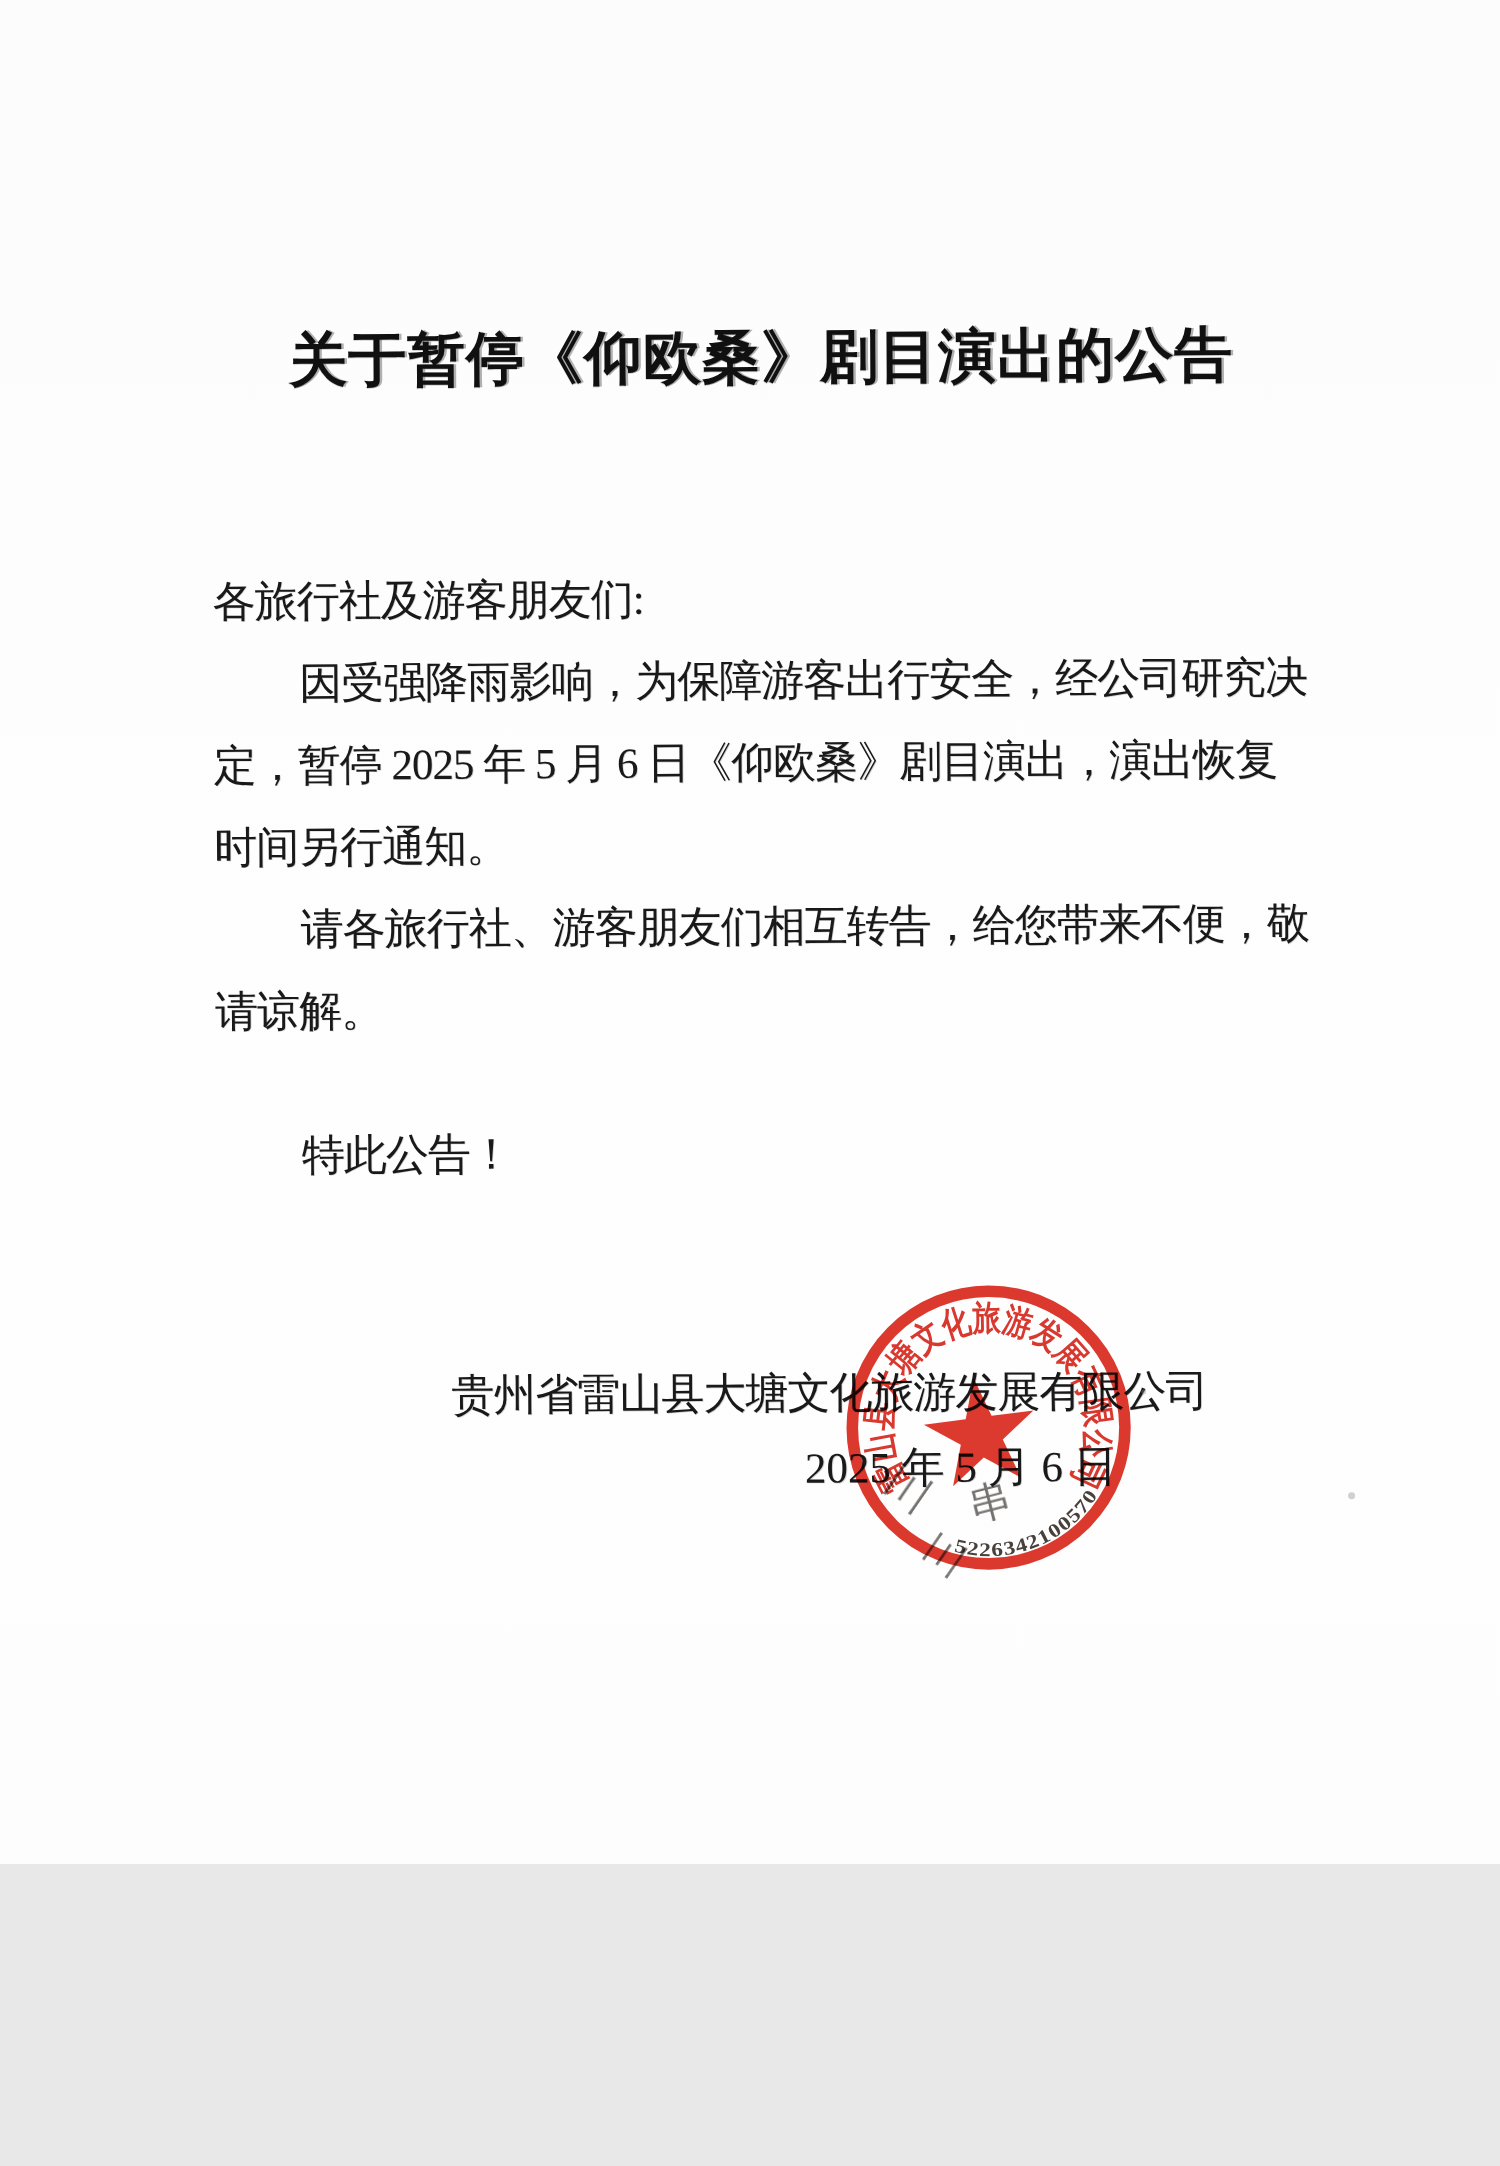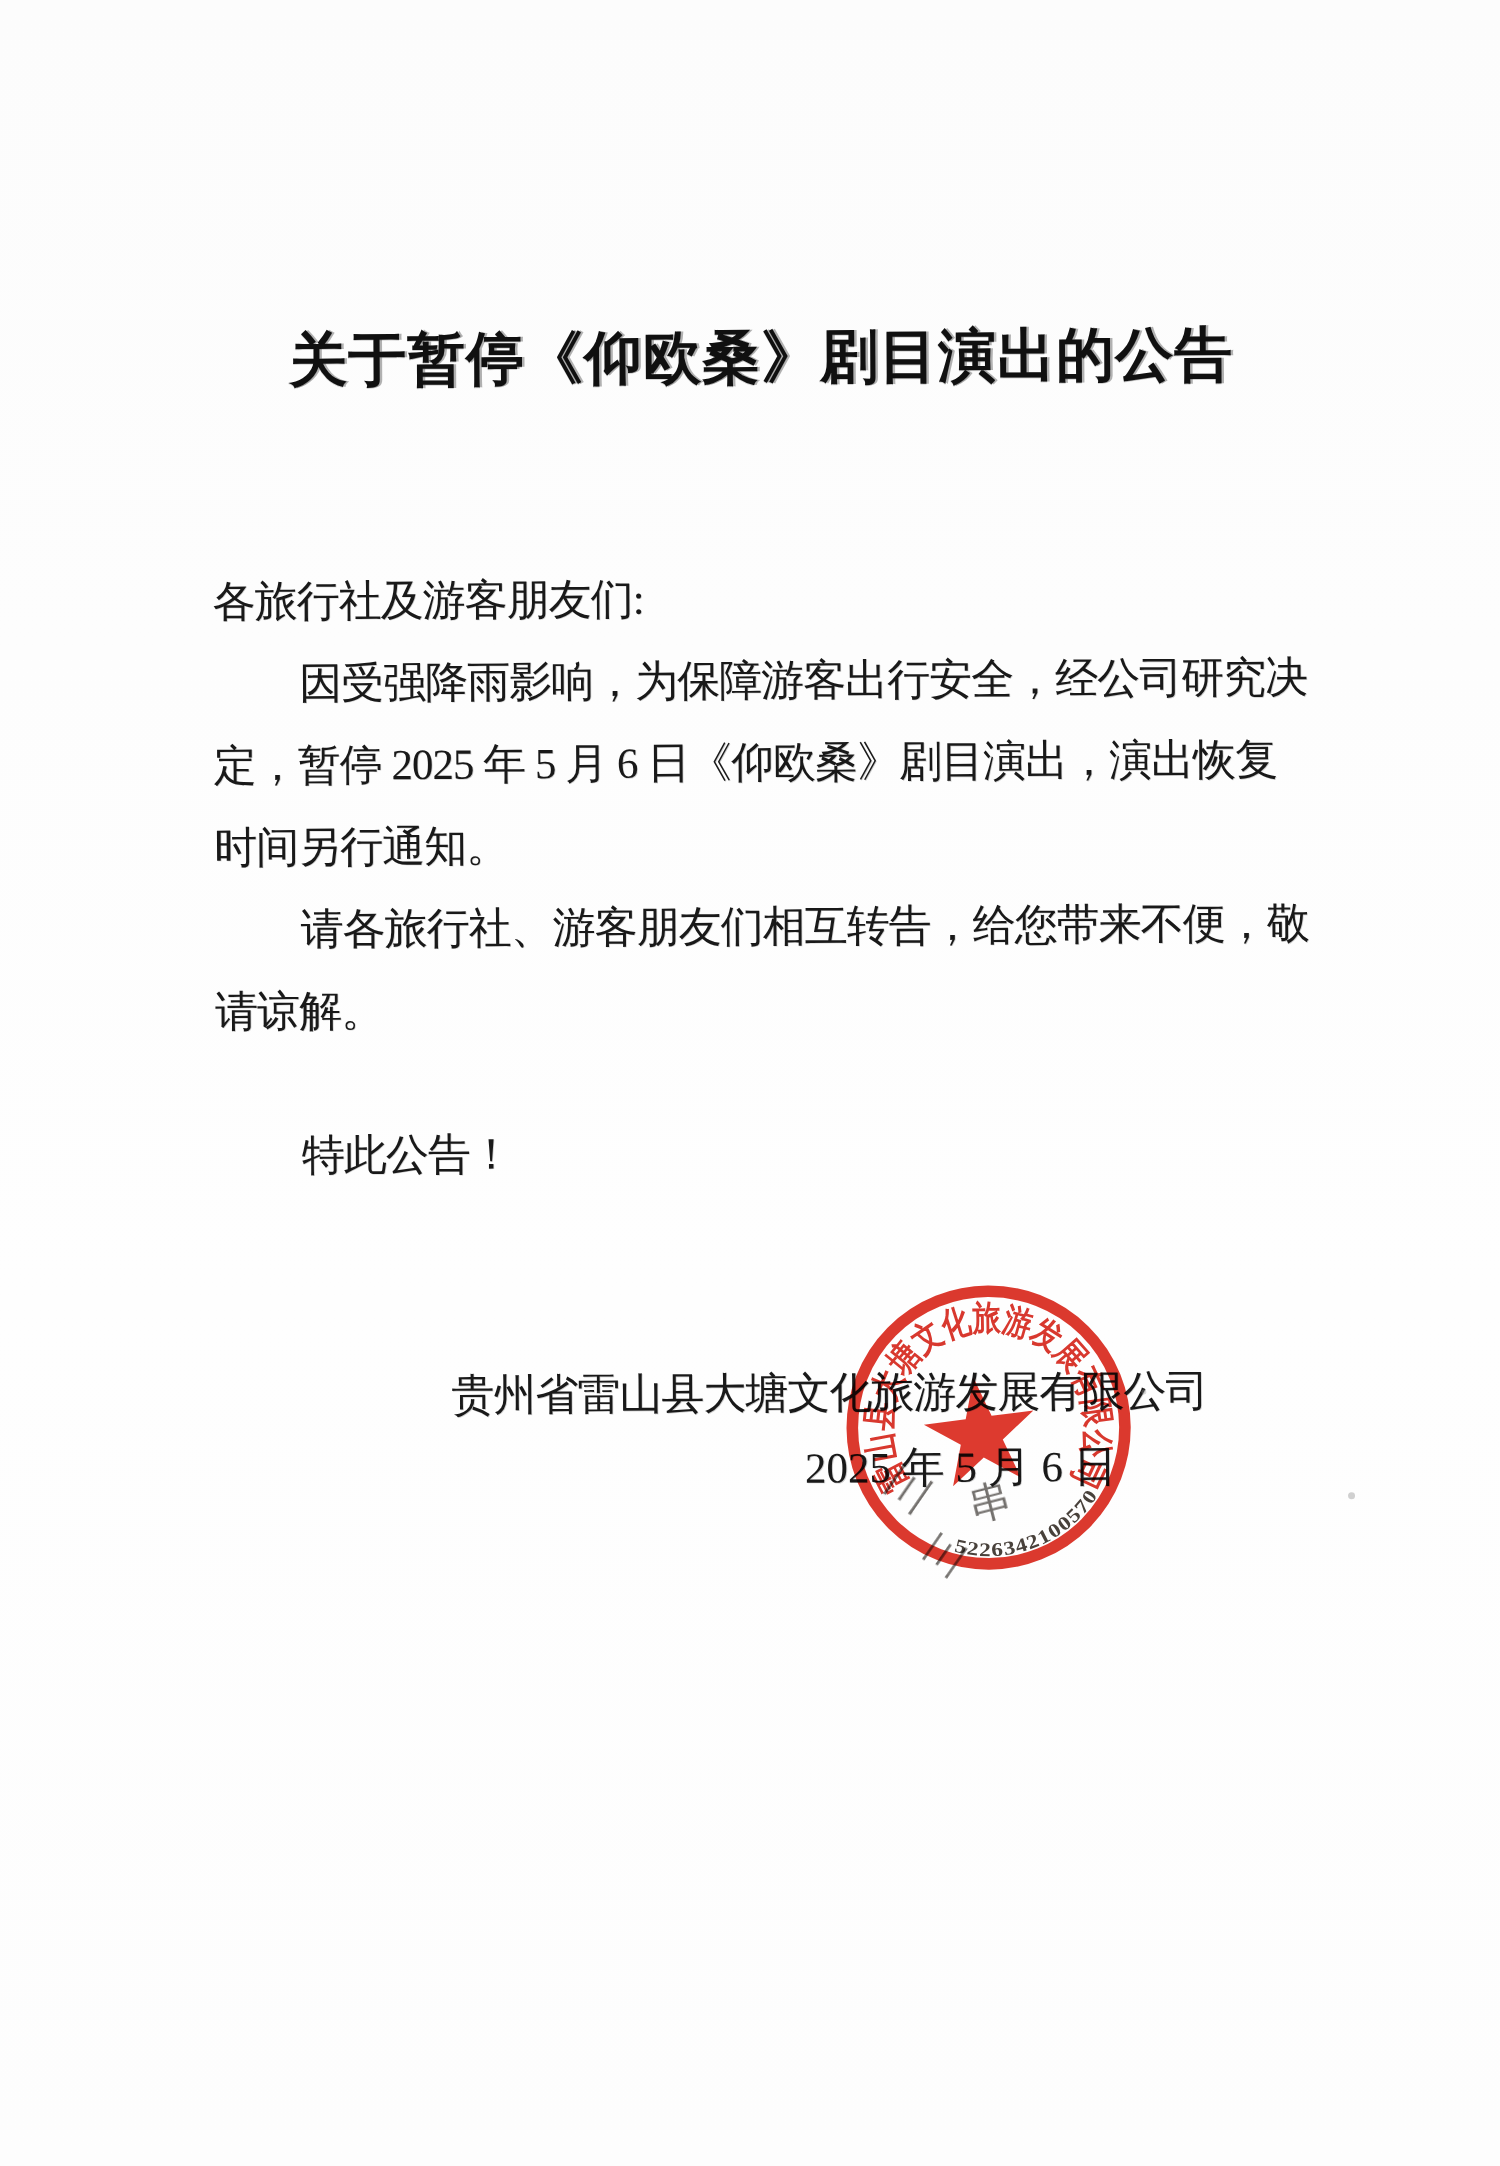--- a/index.html
+++ b/index.html
@@ -1,18 +1,18 @@
 <!DOCTYPE html>
 <html><head>
 <meta charset="utf-8">
 <style>
   html,body{margin:0;padding:0;background:#e8e8e8;}
   .page{
     position:relative;
-    width:1500px;height:2166px;
+    width:1500px;height:1864px;
     margin:0 auto;
     background:linear-gradient(180deg,#fcfcfc 0%,#fefefe 60%,#fdfdfd 100%);
     overflow:hidden;
     font-family:"Liberation Serif","DejaVu Serif",serif;
     color:#1c1c1c;
   }
   .tilt{position:absolute;inset:0;transform:rotate(-0.35deg);transform-origin:750px 1000px;}
   .title{
     position:absolute;top:316px;left:0;width:100%;
     margin:0;text-align:center;text-indent:30px;

